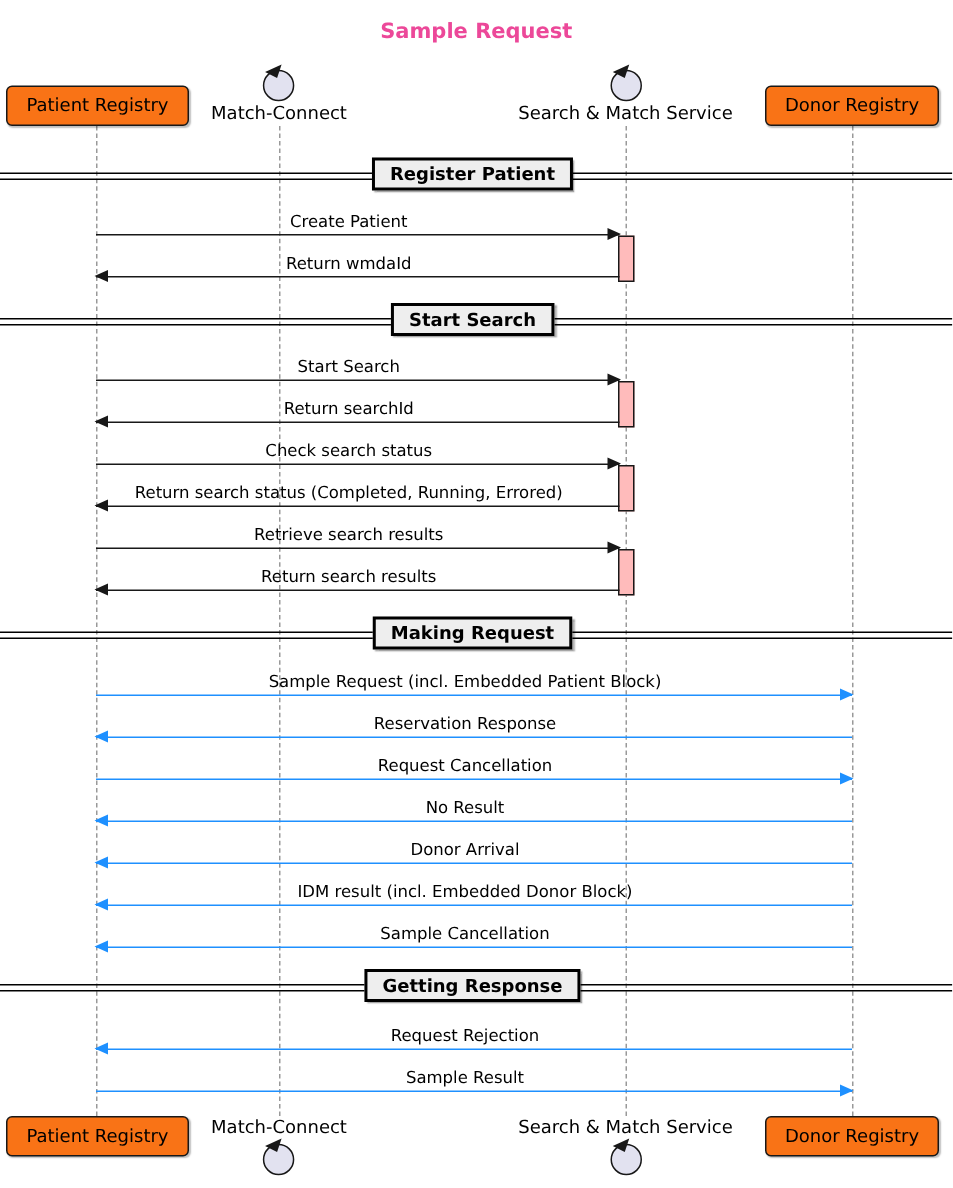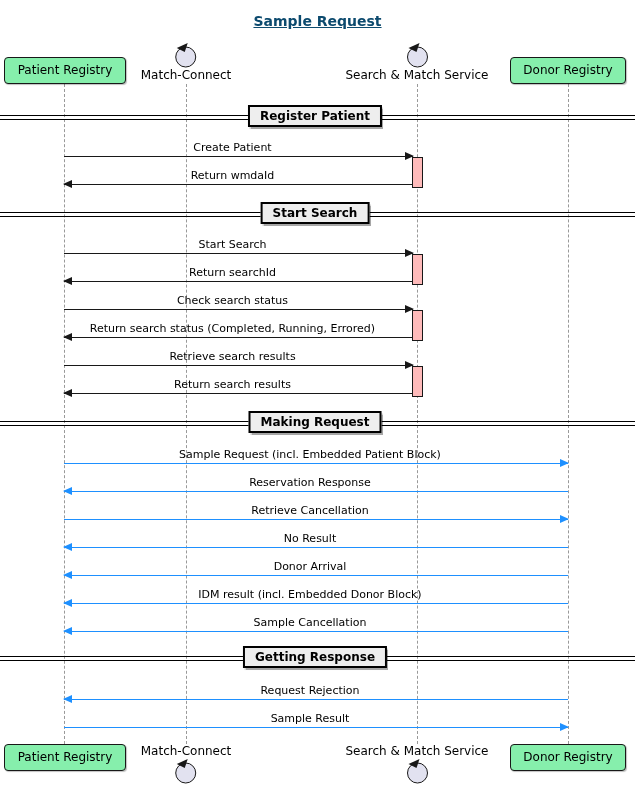--- a/index.html
+++ b/index.html
@@ -1,24 +1,24 @@
 <!DOCTYPE html>
 <html><head>
 <meta charset="utf-8">
 <style>
   html,body{margin:0;padding:0;background:#fff;}
   #diagram{position:relative;width:635px;height:792px;background:#fff;overflow:hidden;
     font-family:"DejaVu Sans","Liberation Sans",sans-serif;color:#181818;}
 
   .title{position:absolute;top:13px;left:0;right:0;text-align:center;
-    font-size:14px;font-weight:bold;color:#0c4a6e;text-decoration:underline;}
+    font-size:14px;font-weight:bold;color:#ec4899;}
 
   .lifeline{position:absolute;top:84px;height:660px;width:0;border-left:1px dashed #999;}
 
-  .pbox{position:absolute;background:#86efac;border:1px solid #181818;border-radius:4px;
+  .pbox{position:absolute;background:#f97316;border:1px solid #181818;border-radius:4px;
     font-size:12px;color:#000;text-align:center;padding:5px 8px;line-height:15px;
     box-shadow:1px 1px 1px rgba(0,0,0,0.25);white-space:nowrap;}
 
   .control{position:absolute;transform:translateX(-50%);text-align:center;}
   .control .clabel{font-size:12px;color:#000;white-space:nowrap;line-height:14px;}
   .control svg{display:block;margin:0 auto;}
 
   .divider{position:absolute;left:0;width:635px;height:0;}
   .divider-lines{position:absolute;top:0;left:0;right:0;height:3px;
     border-top:1px solid #000;border-bottom:1px solid #000;}
@@ -127,21 +127,21 @@
         <i class="head"></i>
       </div>
   </div>
   <div class="msg blue left" style="top:492px">
     <div class="msg-label">Reservation Response</div>
     <div class="msg-arrow">
         <i class="head"></i>
       </div>
   </div>
   <div class="msg blue right" style="top:520px">
-    <div class="msg-label">Retrieve Cancellation</div>
+    <div class="msg-label">Request Cancellation</div>
     <div class="msg-arrow">
         <i class="head"></i>
       </div>
   </div>
   <div class="msg blue left" style="top:548px">
     <div class="msg-label">No Result</div>
     <div class="msg-arrow">
         <i class="head"></i>
       </div>
   </div>

